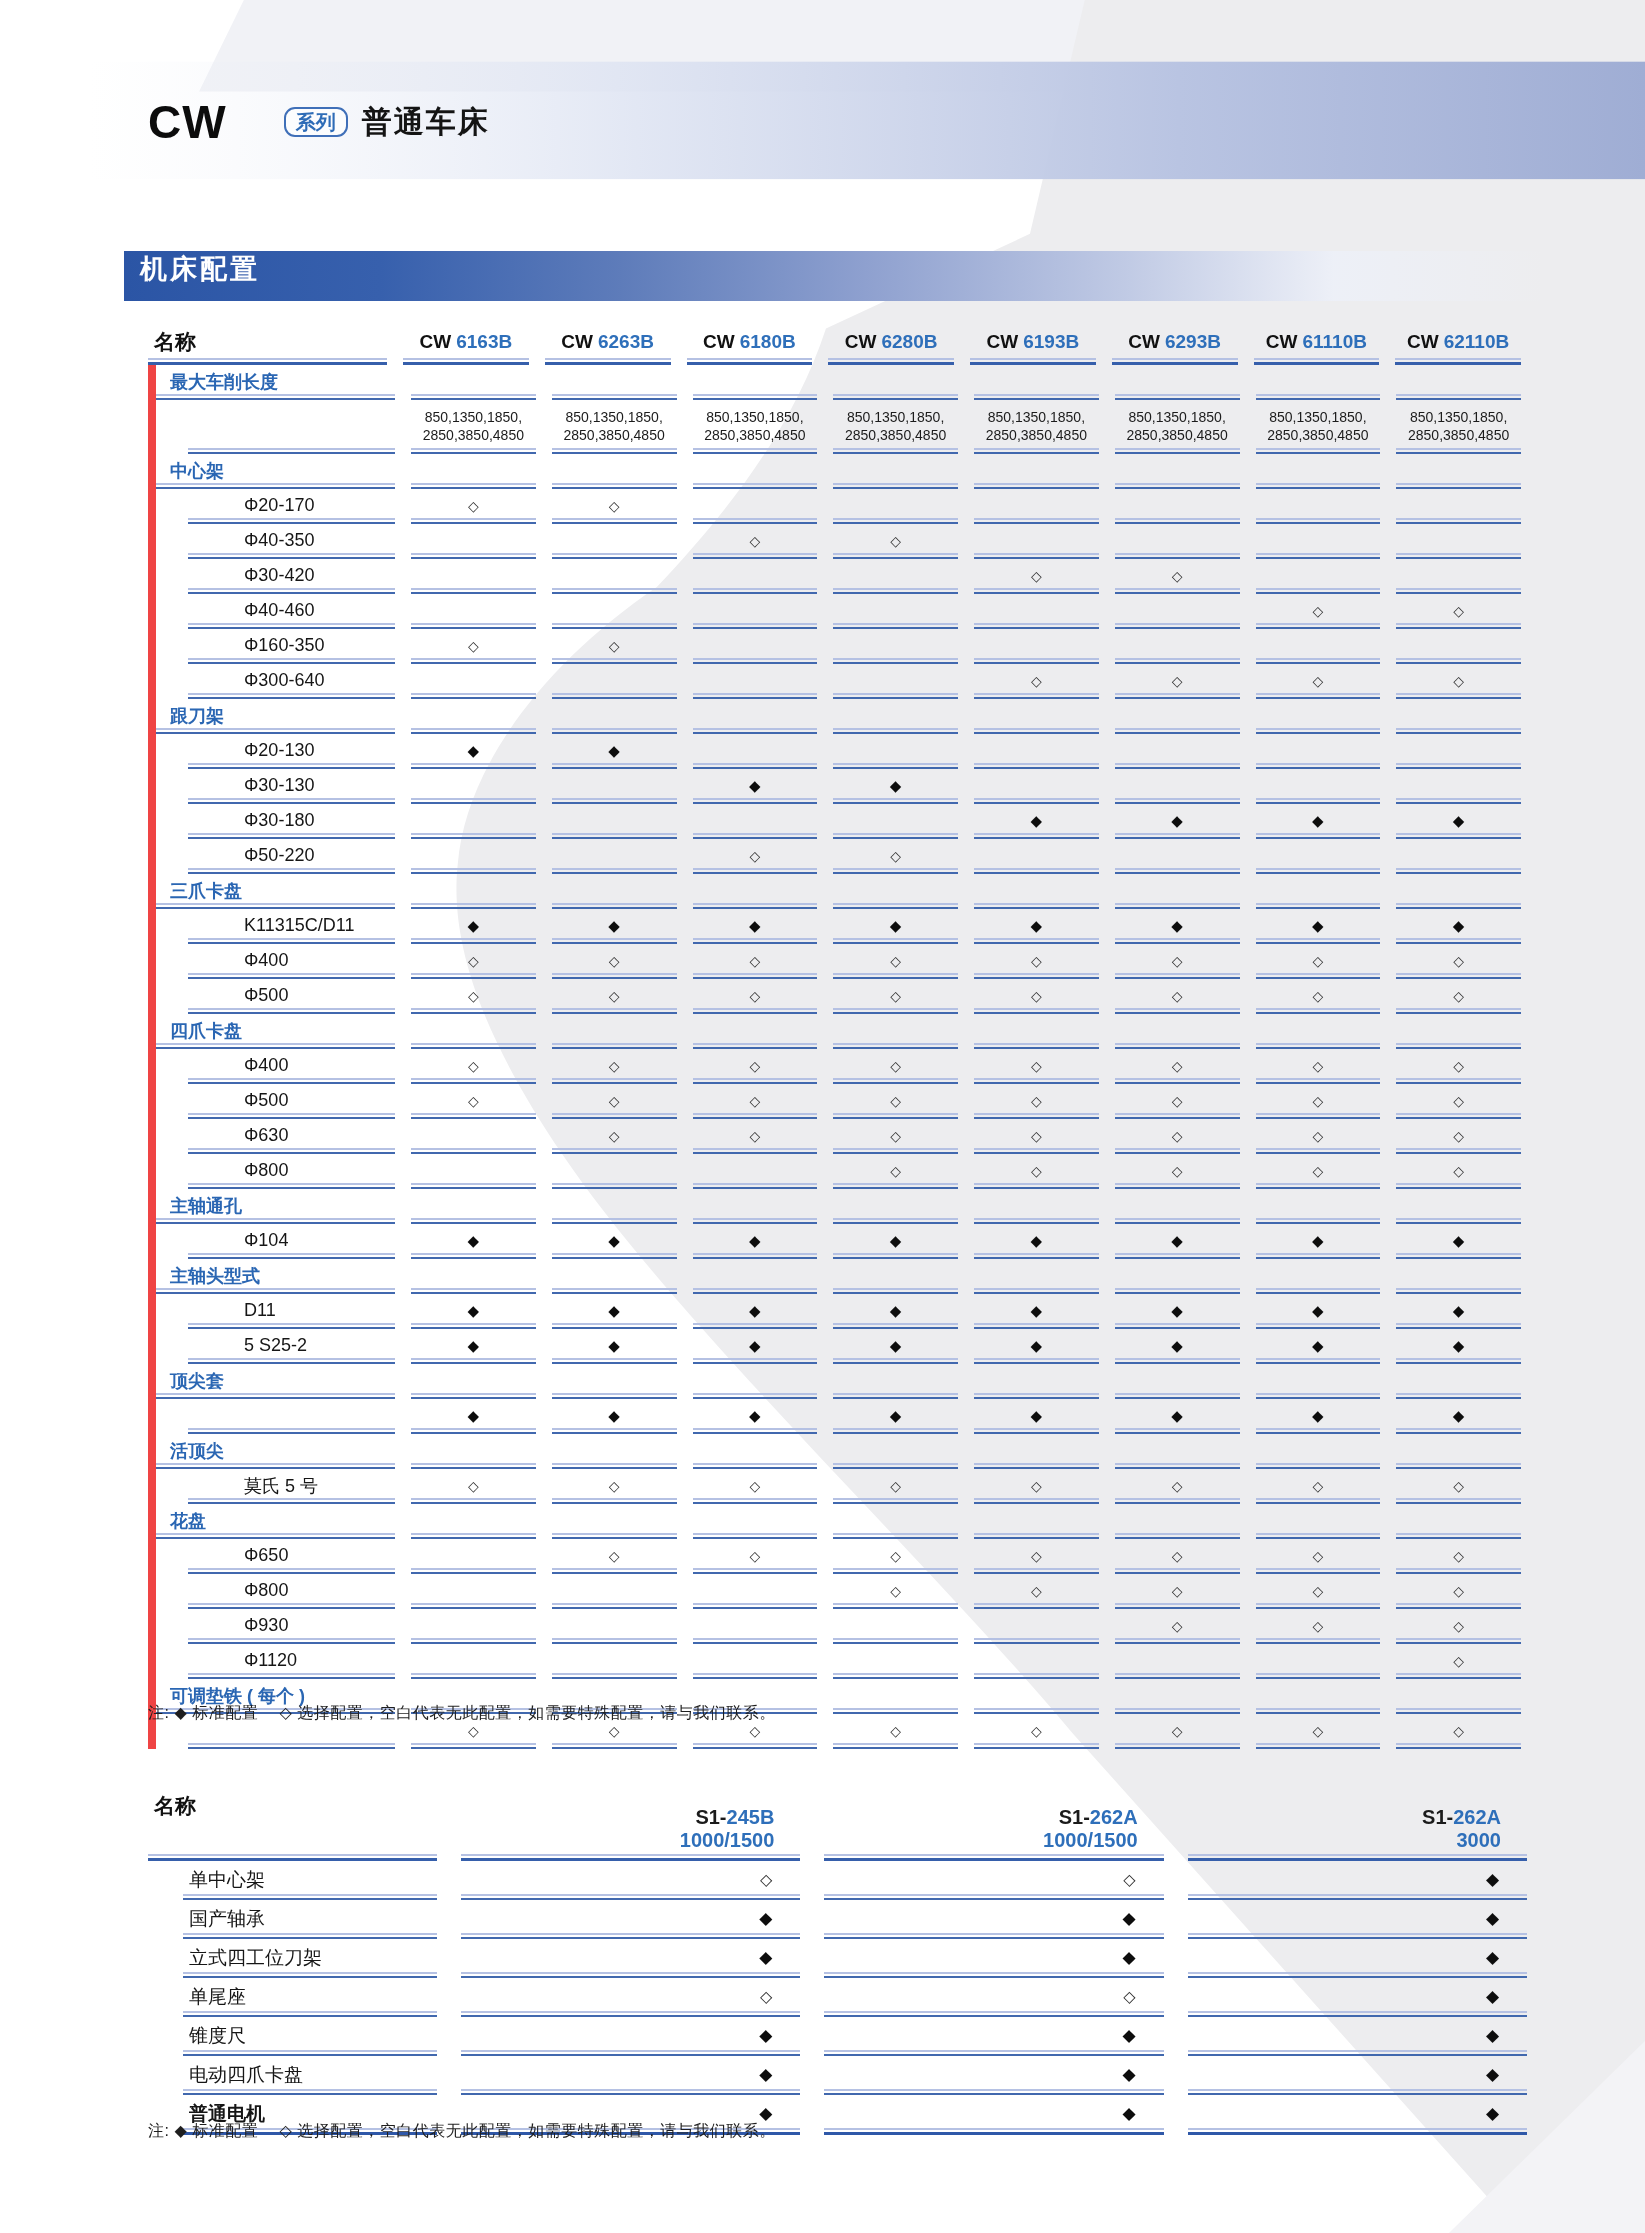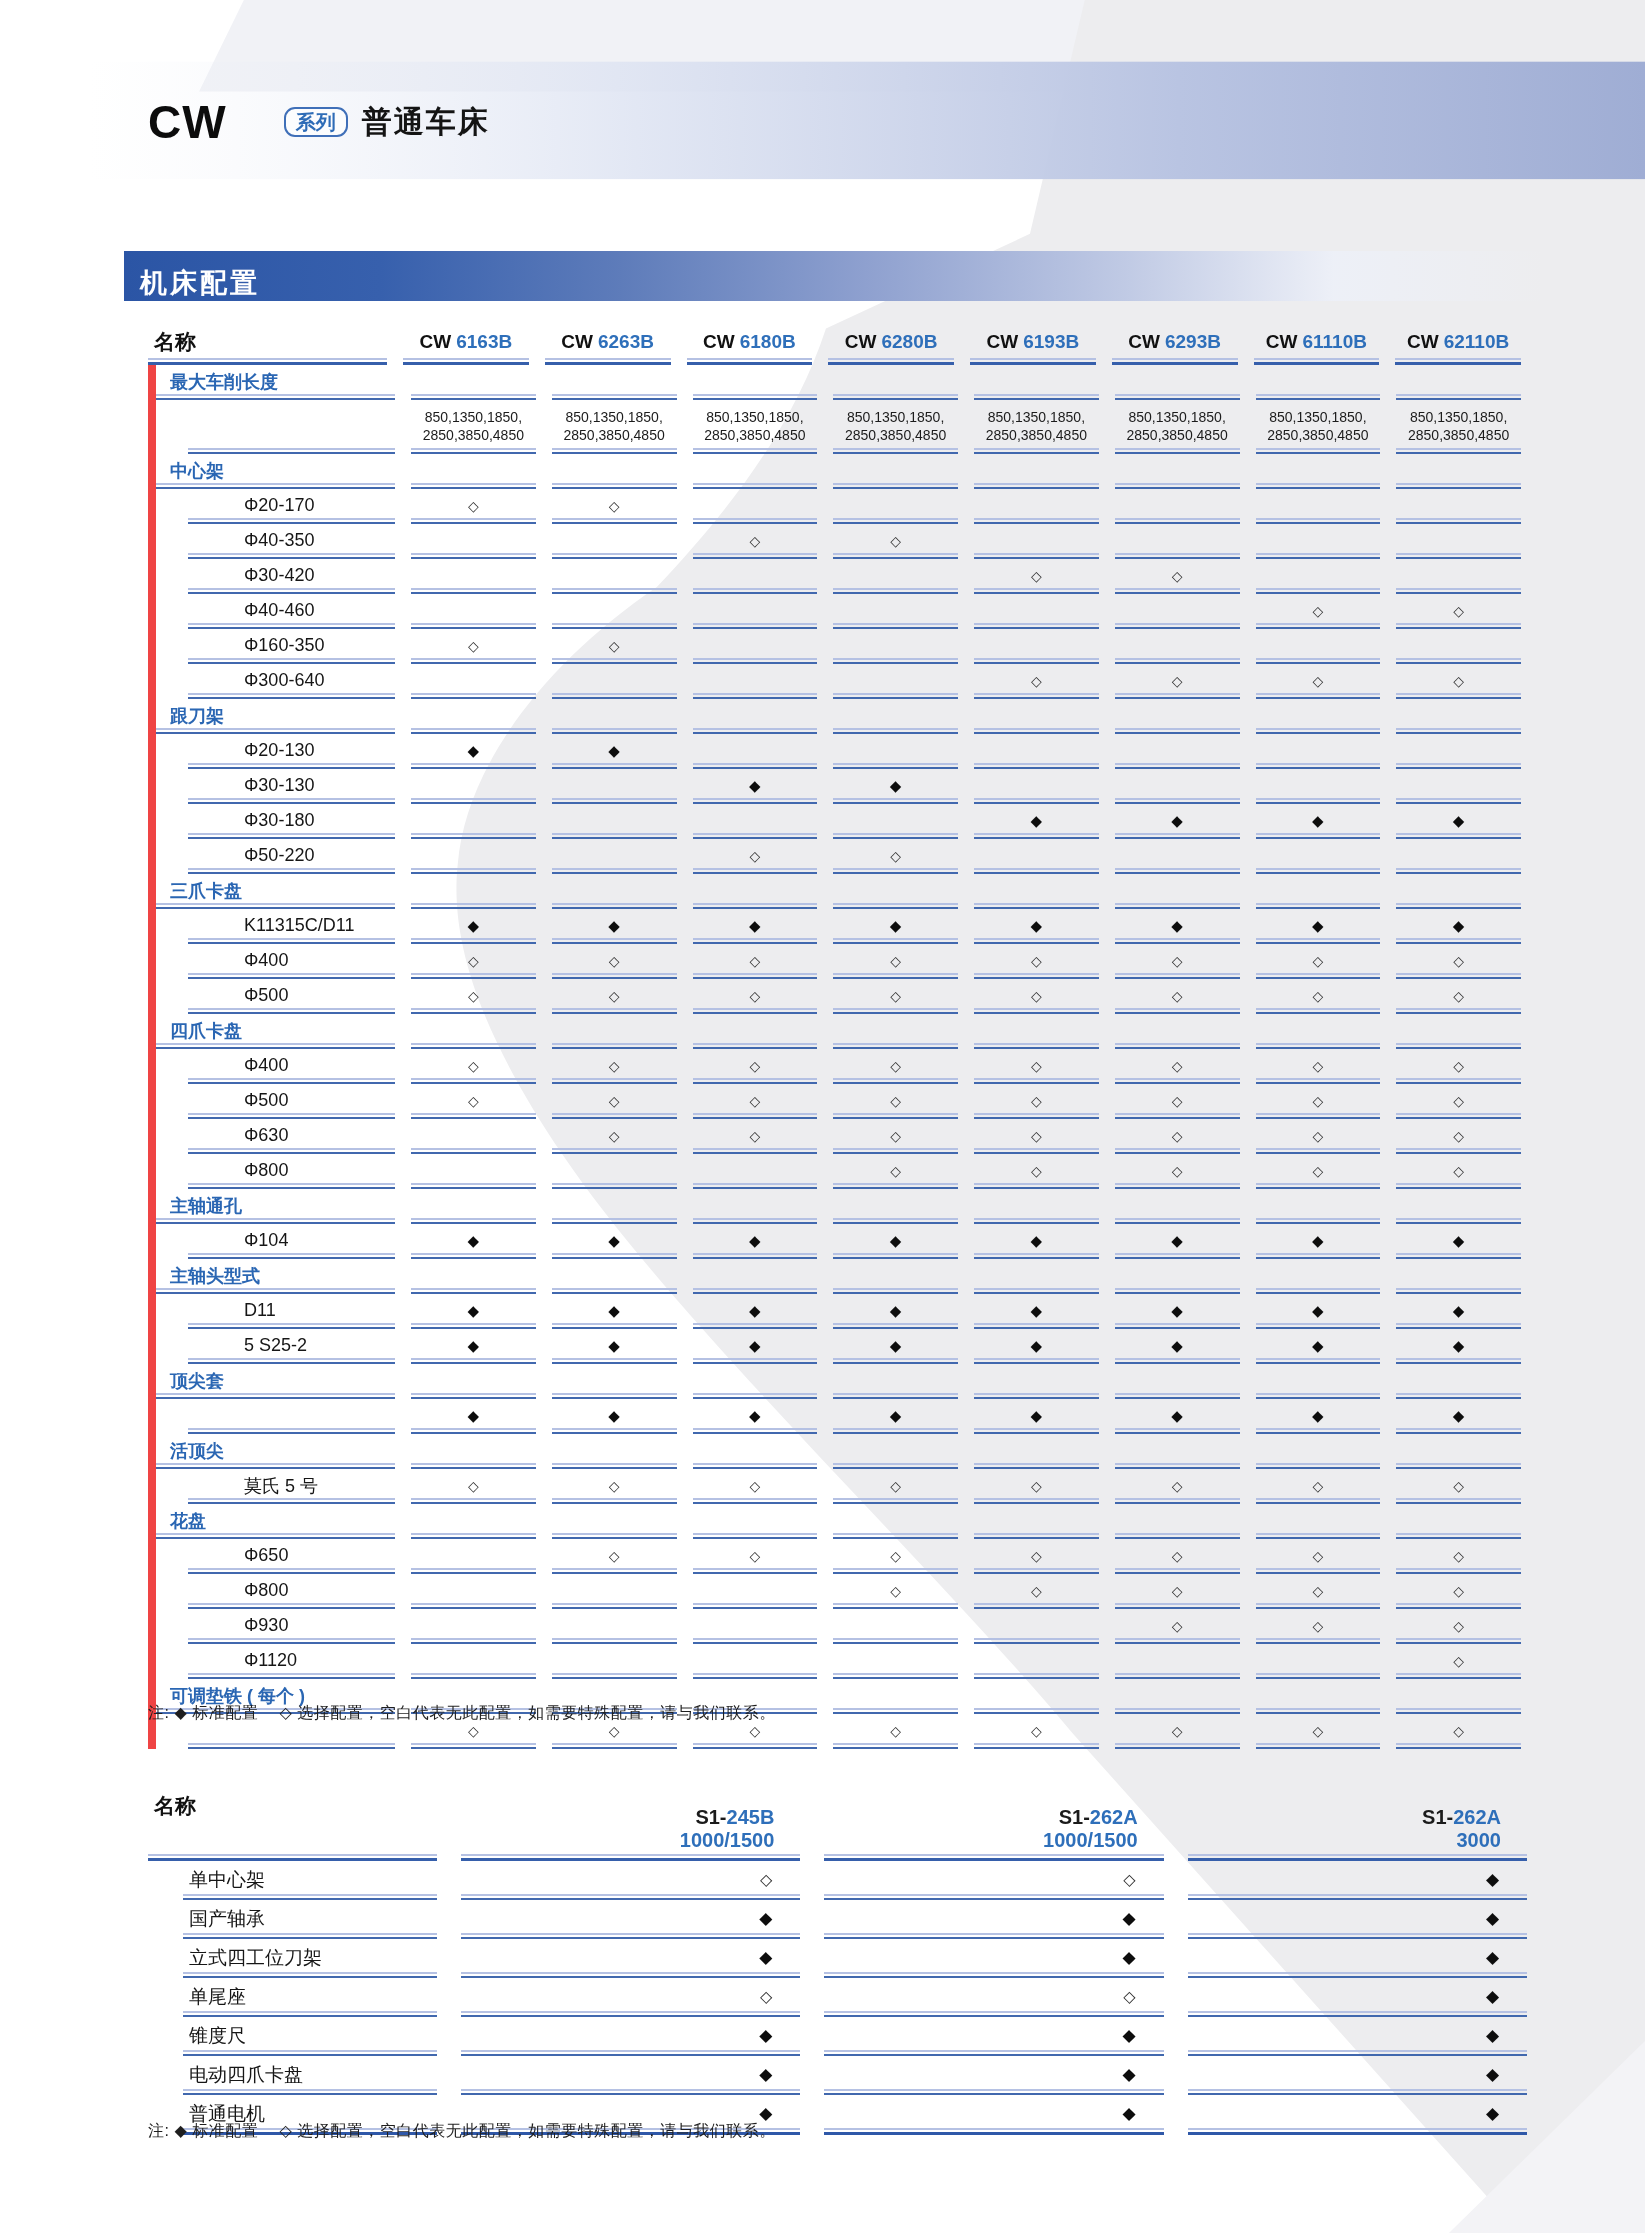--- a/index.html
+++ b/index.html
@@ -14,21 +14,21 @@
   .title-row{position:absolute;left:136px;top:95px;display:flex;align-items:center;gap:14px;}
   .brand{font-size:46px;font-weight:800;letter-spacing:1px;color:#0c0c0c;}
   .series-badge{border:2px solid #3f6fb8;border-radius:11px;color:#2e6cb7;font-size:20px;
     font-weight:600;padding:3px 10px;line-height:1;background:rgba(255,255,255,.6);margin-left:43px;}
   .subtitle{font-size:30px;font-weight:600;color:#141414;letter-spacing:2px;}
 
   
   .section-bar{position:absolute;left:112px;top:251px;width:1423px;height:50px;
     background:linear-gradient(90deg,#2b55a5 0%,#3760ad 18%,#5e7cba 35%,#8ea0cf 52%,
       #bfc9e4 70%,rgba(237,240,248,.92) 85%,rgba(237,240,248,0) 100%);
-    display:flex;align-items:flex-end;}
+    display:flex;align-items:flex-start;}
   .section-bar span{color:#ffffff;font-size:27px;font-weight:700;letter-spacing:3px;padding-left:16px;}
 
   
   #table1{position:absolute;left:136px;top:322px;width:1373px;}
   .t1row{display:grid;grid-template-columns:239px repeat(8,1fr);column-gap:16px;}
   .t1cell{position:relative;border-bottom:2px solid #4168ae;}
   .t1cell::before{content:"";position:absolute;left:0;right:0;bottom:2px;height:2px;background:#b5c1e3;}
   .t1head{height:40px;display:flex;align-items:center;justify-content:center;
     font-size:19px;font-weight:700;color:#111;border-bottom-width:3px;border-bottom-color:#365fab;}
   .t1head .mdl{color:#2e6fba;margin-left:5px;}
@@ -53,21 +53,21 @@
   .t2cell{position:relative;border-bottom:2px solid #4168ae;}
   .t2cell::before{content:"";position:absolute;left:0;right:0;bottom:2px;height:2px;background:#b5c1e3;}
   .t2head{height:66px;display:flex;flex-direction:column;align-items:flex-end;justify-content:flex-end;
     padding:0 26px 6px 0;font-size:20px;font-weight:700;border-bottom-width:3px;border-bottom-color:#365fab;}
   .t2head.namecell{align-items:flex-start;justify-content:flex-start;padding:6px 0 0 6px;font-size:21px;color:#111;}
   .t2head .mdl{color:#2e6fba;}
   .t2head .sub{color:#2e6fba;}
   .t2body .t2cell{height:37px;display:flex;align-items:center;}
   .t2lab{font-size:19px;color:#161616;padding-left:6px;margin-left:35px;}
   .t2band{justify-content:flex-end;padding-right:28px;}
-  .t2body .last{border-bottom-width:3px;border-bottom-color:#2f58a8;}
+  .t2body .last{border-bottom-width:3px;border-bottom-color:#2f58a8;font-weight:bold;}
   .t2band .mk-s{font-size:17px;}
   .t2band .mk-o{font-size:16px;}
 </style>
 </head>
 <body>
 
 <svg id="bg" viewBox="0 0 1654 2245" xmlns="http://www.w3.org/2000/svg">
   <defs>
     <linearGradient id="bandGrad" x1="0" y1="0" x2="1" y2="0">
       <stop offset="0" stop-color="#eef1f8" stop-opacity="0"></stop>

